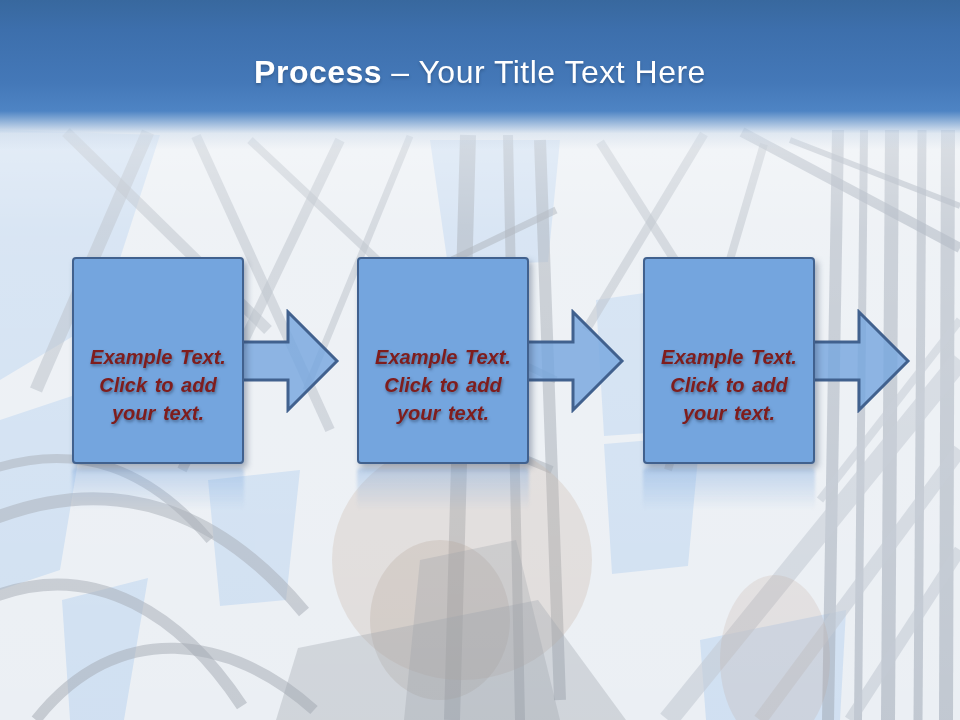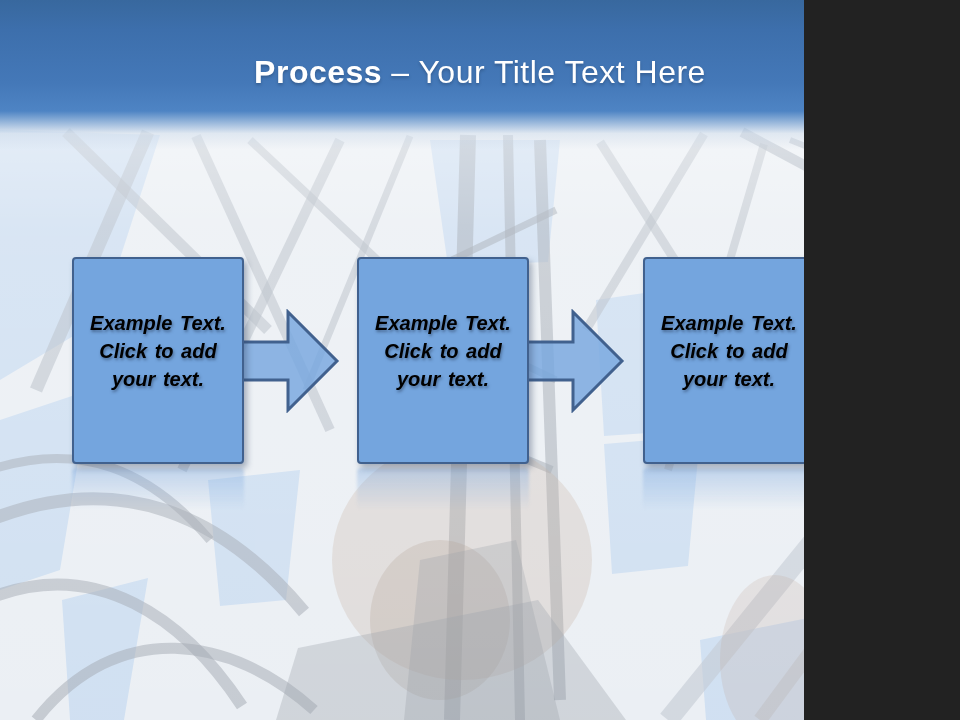--- a/index.html
+++ b/index.html
@@ -1,17 +1,17 @@
 <!DOCTYPE html>
 <html style="--shape-fill: #74a5de; --shape-border: #41618e; --header-top: #38689e; --header-bottom: #4e84c4; --title-color: #ffffff;"><head>
 <meta charset="utf-8">
 <style>
   html,body{margin:0;padding:0;background:#222;}
   .slide{
-    position:relative;width:804px;height:720px;overflow:hidden;
+    position:relative;width:960px;height:720px;overflow:hidden;
     background:#e8edf3;
     font-family:"Liberation Sans",sans-serif;
   }
   
   .bg{position:absolute;left:0;top:0;width:960px;height:720px;z-index:0;}
   
   .header{
     position:absolute;left:0;top:0;width:960px;height:150px;z-index:4;
     background:linear-gradient(180deg,
       var(--header-top,#38689e) 0%,
@@ -35,23 +35,24 @@
   .step-box{
     position:absolute;top:257px;width:172px;height:207px;z-index:3;
     box-sizing:border-box;
     background:var(--shape-fill,#74a5de);
     border:2.5px solid var(--shape-border,#41618e);
     border-radius:4px;
     box-shadow:3px 4px 6px rgba(50,70,100,.4);
     padding-top:50px;
   }
   .step-text{
-    color:#000000;font-style:italic;font-weight:bold;font-size:20px;
+    color:#7f1d1d;font-style:italic;font-weight:bold;font-size:20px;
     line-height:28px;text-align:center;word-spacing:2px;
     text-shadow:1px 2px 3px rgba(40,60,90,.55);
+    margin-top:34px;
   }
   .step-text span{display:block;}
   
   .arrow{position:absolute;top:309px;width:102px;height:104px;z-index:2;}
   .arrow polygon{
     fill:var(--shape-fill,#74a5de);fill-opacity:.8;
     stroke:var(--shape-border,#41618e);stroke-width:3;stroke-linejoin:miter;
   }
   
   .reflection{

